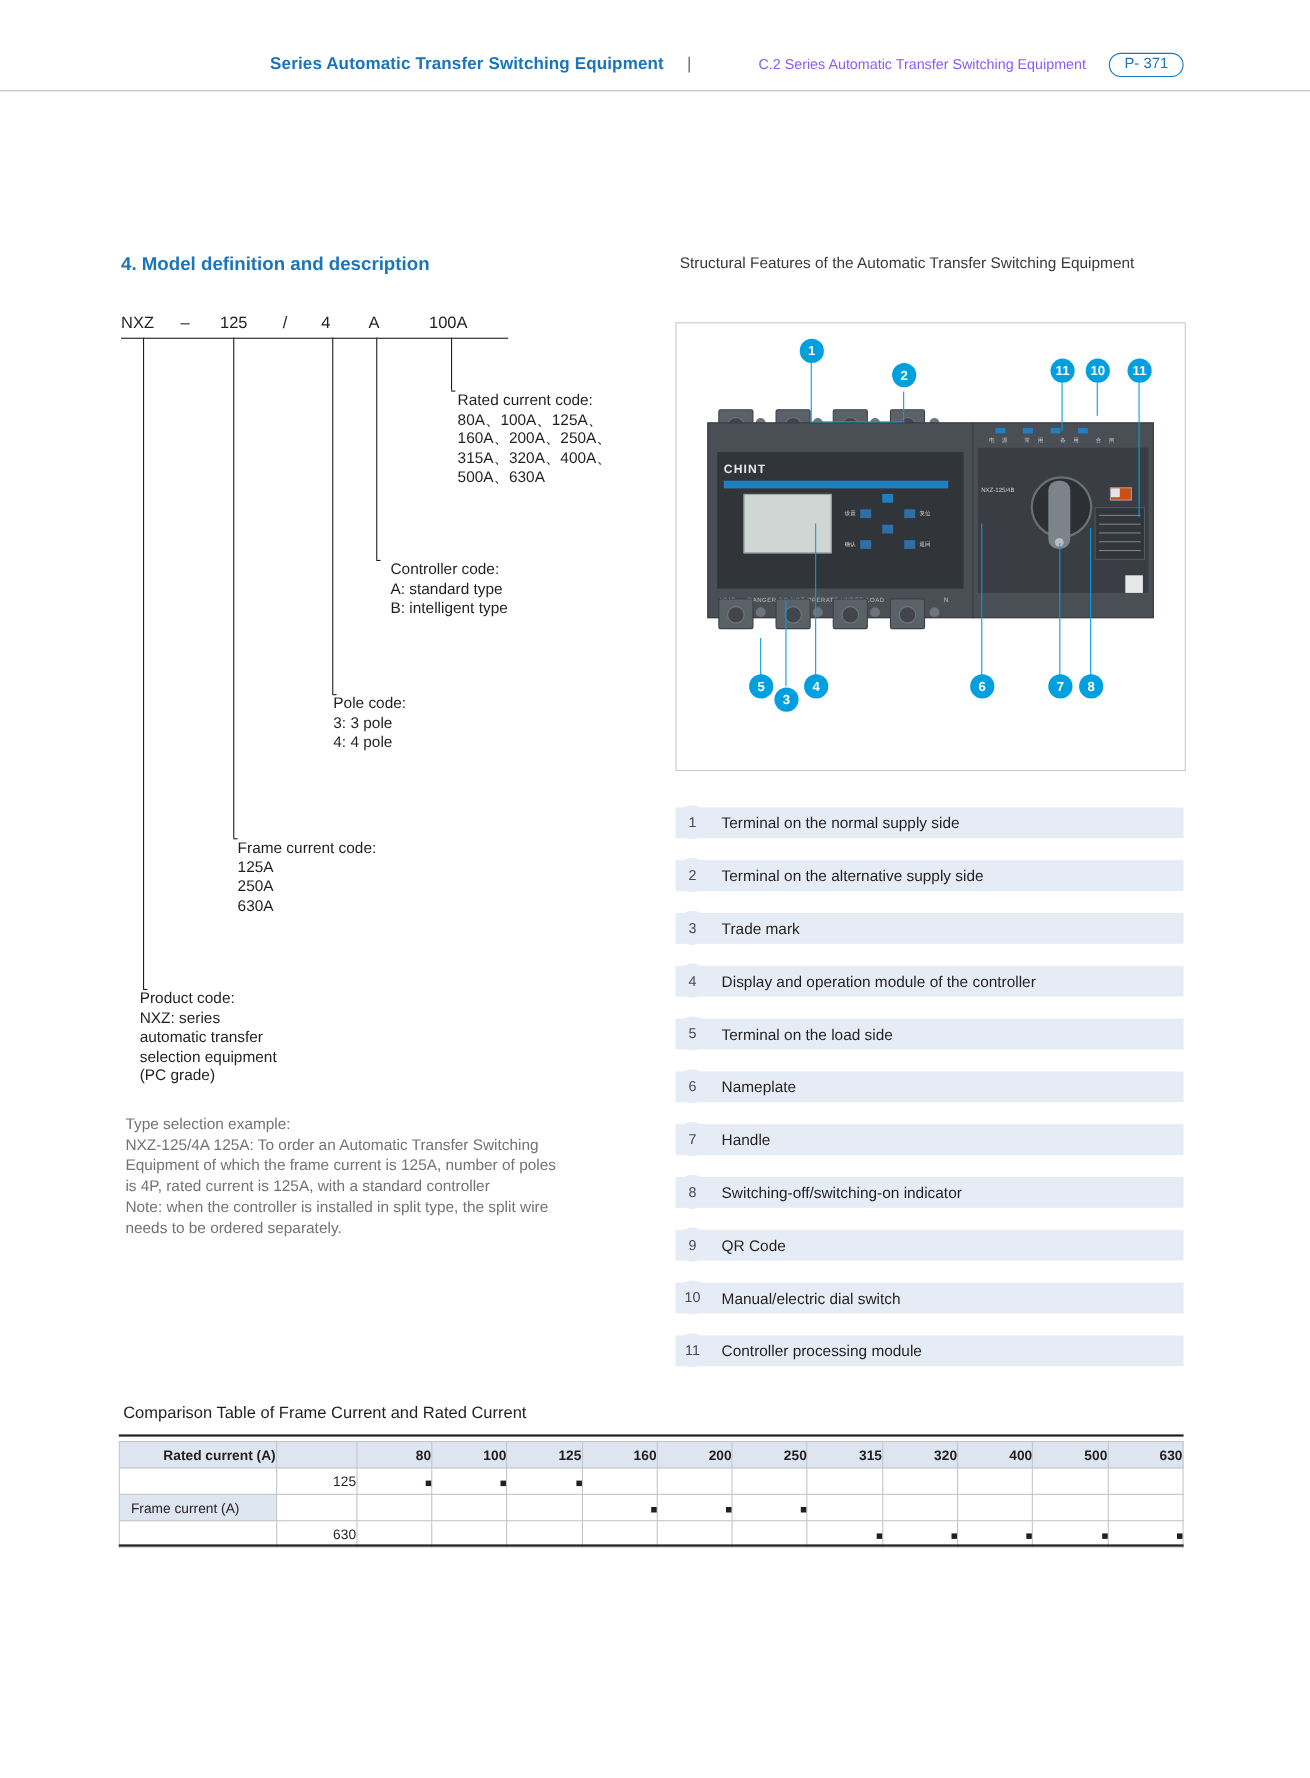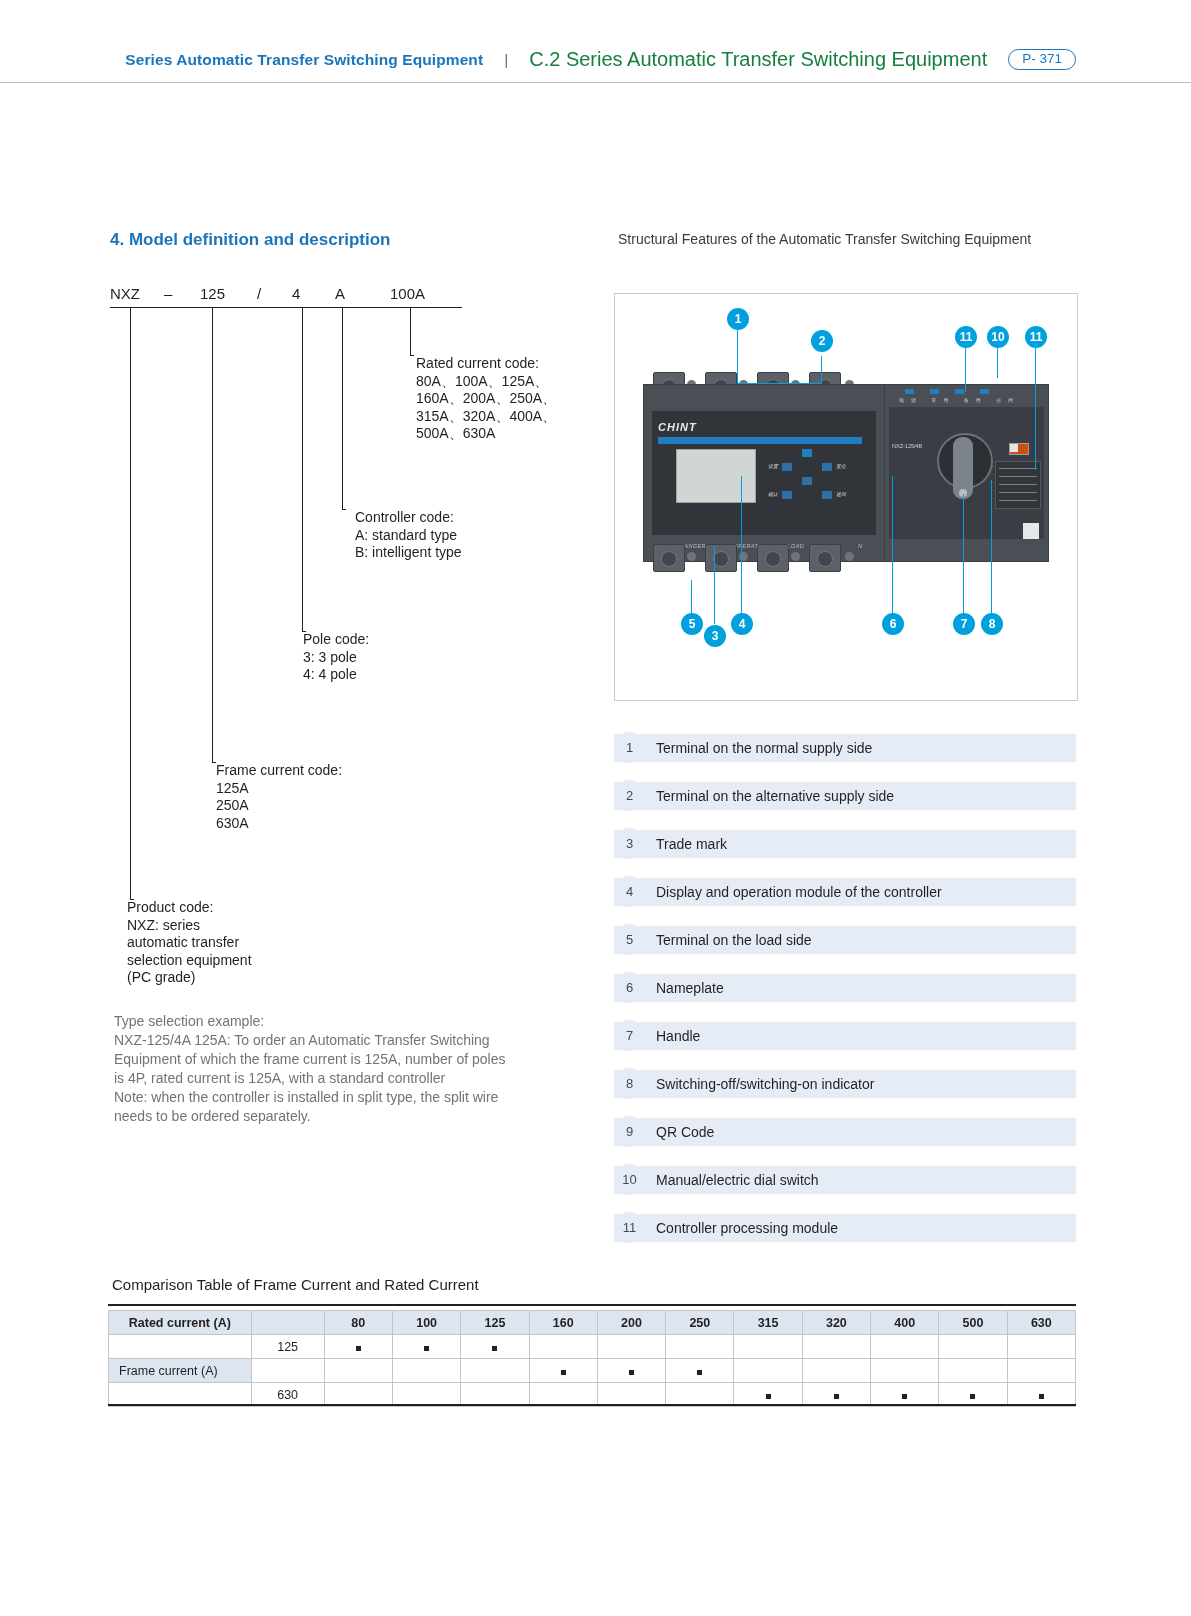--- a/index.html
+++ b/index.html
@@ -37,22 +37,23 @@
     font-size: 15.5px;
     font-weight: bold;
     color: #1b75bb;
     letter-spacing: 0.1px;
   }
   .header-sep {
     font-size: 15.5px;
     color: #6d6e71;
   }
   .header-sub {
-    font-size: 20px;
-    color: #15803d;
+    font-size: 13px;
+    color: #8b5cf6;
+    margin-left: 40px;
   }
   .header-page {
     border: 1px solid #1b75bb;
     border-radius: 11px;
     padding: 2px 13px 3px 13px;
     font-size: 13.5px;
     color: #1b75bb;
     line-height: 1.1;
   }
   .header-rule {
@@ -161,21 +162,20 @@
   }
   
   .dev-left {
     position: absolute;
     left: 0;
     top: 12px;
     width: 240px;
     height: 176px;
     background: #4a4f55;
     border: 1px solid #3a3e43;
-    font-style: italic;
   }
   .dev-left-inner {
     position: absolute;
     left: 8px;
     top: 26px;
     width: 224px;
     height: 124px;
     background: #31353a;
   }
   .brand {
@@ -459,21 +459,21 @@
     position: absolute;
     left: 108px;
     top: 1310px;
     width: 968px;
     border-collapse: collapse;
     font-size: 12.5px;
   }
   table.cmp td, table.cmp th {
     border: 1px solid #c2c5c9;
     height: 23px;
-    text-align: center;
+    text-align: right;
     font-weight: normal;
     padding: 0;
   }
   table.cmp tr.head td {
     background: #dde5f0;
     font-weight: bold;
     font-size: 12.5px;
   }
   table.cmp td.rowlabel {
     background: #dde5f0;

